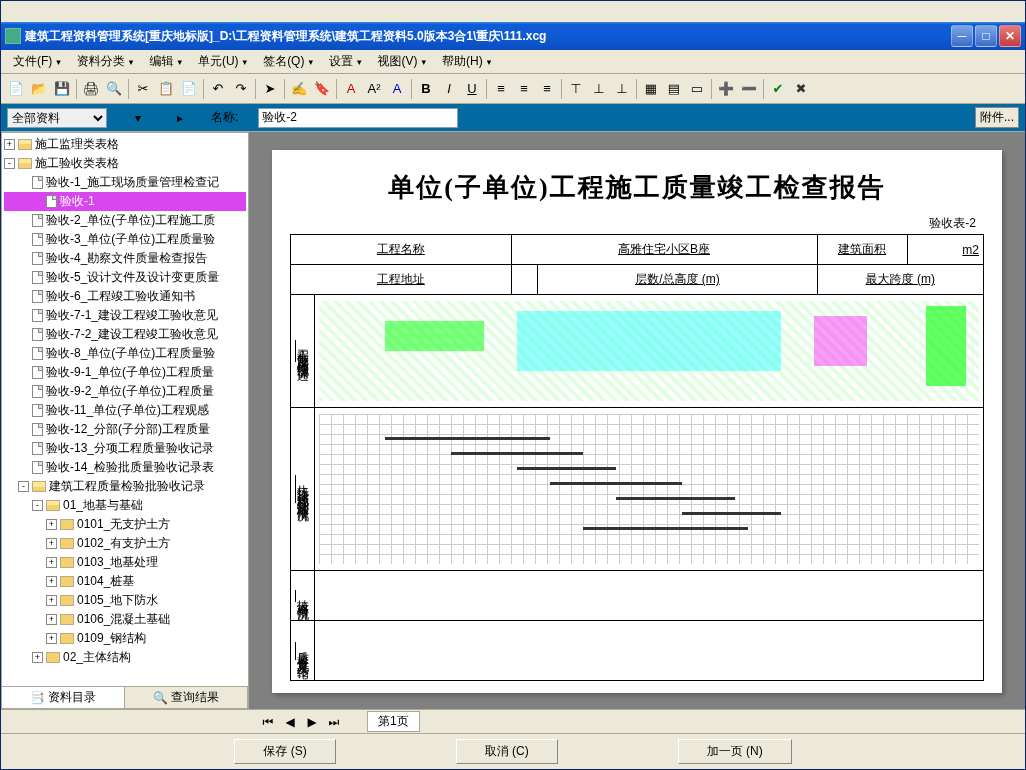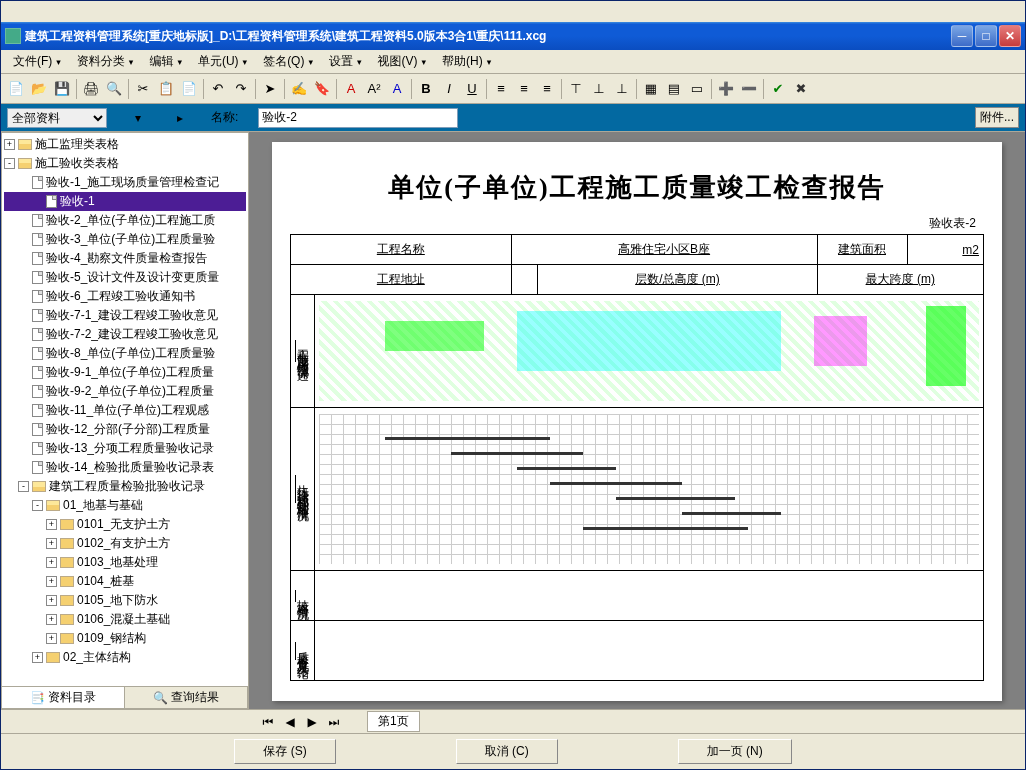--- a/index.html
+++ b/index.html
@@ -17,32 +17,32 @@
 .toolbar { height: 30px; background: #ece9d8; display: flex; align-items: center; padding: 2px 4px; border-bottom: 1px solid #aca899; gap: 1px; }
 .tool-btn { width: 22px; height: 22px; display: flex; align-items: center; justify-content: center; cursor: pointer; border: 1px solid transparent; }
 .tool-sep { width: 1px; height: 20px; background: #aca899; margin: 0 2px; }
 .filter-bar { height: 28px; background: #0369a1; display: flex; align-items: center; padding: 2px 6px; border-bottom: 1px solid #aca899; gap: 20px; }
 .filter-select { height: 20px; font-size: 12px; min-width: 100px; border: 1px solid #7f9db9; }
 .filter-input { height: 20px; font-size: 12px; border: 1px solid #7f9db9; padding: 0 3px; }
 .main-area { flex: 1; display: flex; overflow: hidden; }
 .sidebar { width: 248px; background: white; border: 1px solid #aca899; display: flex; flex-direction: column; overflow: hidden; }
 .tree { flex: 1; overflow: auto; padding: 2px; font-size: 12px; }
 .tree-node { white-space: nowrap; padding: 1px 0; cursor: pointer; display: flex; align-items: center; }
-.tree-node.selected { background: #4c1d95; color: white; }
+.tree-node.selected { background: #d946ef; color: white; }
 .tree-toggle { width: 11px; height: 11px; border: 1px solid #888; display: inline-flex; align-items: center; justify-content: center; font-size: 9px; line-height: 1; margin-right: 3px; background: white; color: black; }
 .tree-spacer { display: inline-block; width: 14px; }
 .folder-icon { width: 14px; height: 11px; background: #f5d070; border: 1px solid #ba8; display: inline-block; margin-right: 3px; }
 .folder-icon.open { background: linear-gradient(to bottom, #fde89a 50%, #f5d070 50%); }
 .file-icon { width: 11px; height: 13px; background: white; border: 1px solid #888; display: inline-block; margin-right: 3px; position: relative; }
 .file-icon::after { content: ""; position: absolute; top: 0; right: 0; width: 3px; height: 3px; background: #ddd; border-left: 1px solid #888; border-bottom: 1px solid #888; }
 .sidebar-tabs { height: 22px; display: flex; border-top: 1px solid #aca899; }
 .side-tab { flex: 1; display: flex; align-items: center; justify-content: center; gap: 3px; background: #ece9d8; border-right: 1px solid #aca899; cursor: pointer; font-size: 12px; }
 .side-tab.active { background: white; }
 .content { flex: 1; background: #808080; padding: 6px; overflow: auto; position: relative; }
-.page { width: 730px; background: white; margin: 4px auto; padding: 20px 18px; box-shadow: 2px 2px 5px rgba(0,0,0,0.3); }
+.page { width: 730px; background: white; margin: 12px auto; padding: 12px 18px; box-shadow: 2px 2px 5px rgba(0,0,0,0.3); }
 .doc-title { font-family: "SimSun"; font-size: 26px; font-weight: bold; text-align: center; padding: 8px 0; letter-spacing: 2px; }
 .doc-subtitle { text-align: right; font-size: 12px; padding: 2px 8px; }
 .doc-table { width: 100%; border-collapse: collapse; }
 .doc-table td { border: 1px solid black; padding: 6px 4px; font-size: 12px; text-align: center; vertical-align: middle; text-decoration: underline; }
 .doc-table .vlabel { width: 24px; writing-mode: vertical-rl; text-orientation: upright; letter-spacing: 2px; padding: 8px 2px; }
 .doc-table .label-cell { width: 90px; }
 .img-placeholder { height: 100px; background: repeating-linear-gradient(45deg, #e0ffe0, #e0ffe0 4px, #fff 4px, #fff 8px); position: relative; overflow: hidden; }
 .gantt-placeholder { height: 150px; background: white; position: relative; overflow: hidden; }
 .gantt-grid { position: absolute; inset: 0; background-image: linear-gradient(to right, #ccc 1px, transparent 1px), linear-gradient(to bottom, #ccc 1px, transparent 1px); background-size: 12px 10px; }
 .gantt-bar { position: absolute; height: 3px; background: #333; }

